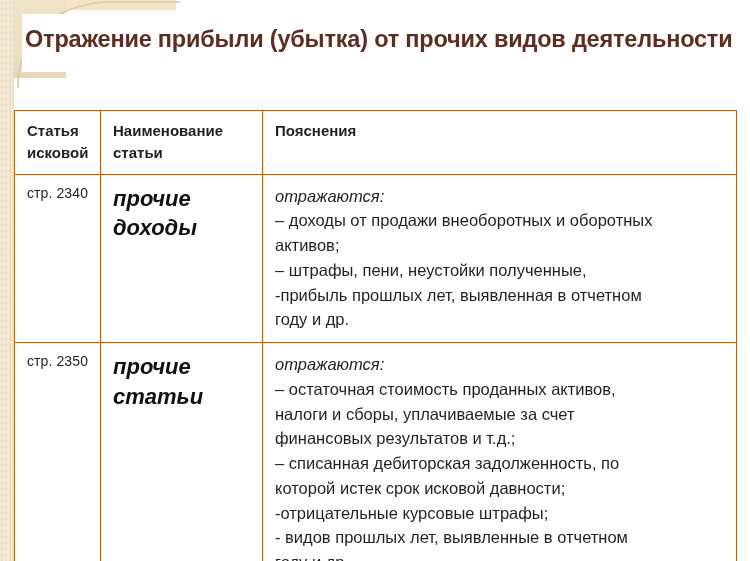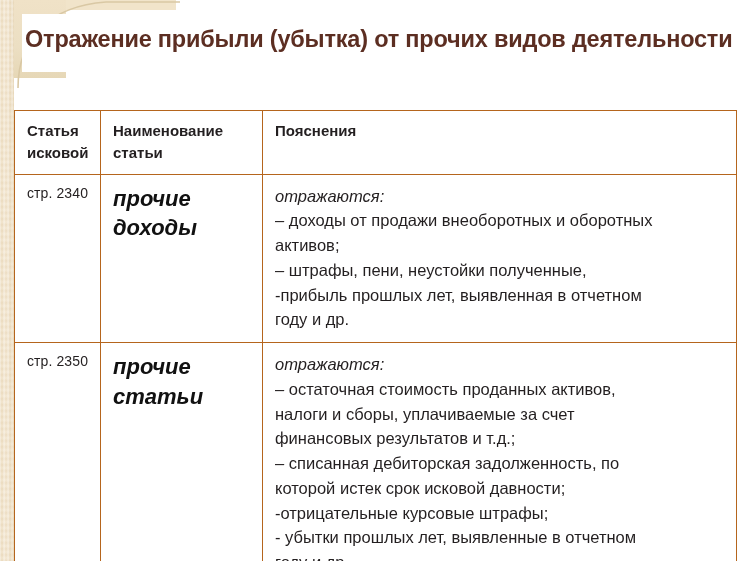--- a/index.html
+++ b/index.html
@@ -235,21 +235,21 @@
         </td>
         <td>
           <div class="cell-pad notes">
             <span class="lead">отражаются:</span>
             <span class="line">– остаточная стоимость проданных активов,</span>
             <span class="line">налоги и сборы, уплачиваемые за счет</span>
             <span class="line">финансовых результатов и т.д.;</span>
             <span class="line">– списанная дебиторская задолженность, по</span>
             <span class="line">которой истек срок исковой давности;</span>
             <span class="line">-отрицательные курсовые штрафы;</span>
-            <span class="line">- убытки прошлых лет, выявленные в отчетном</span>
+            <span class="line">- видов прошлых лет, выявленные в отчетном</span>
             <span class="line">году и  др.</span>
           </div>
         </td>
       </tr>
 
     </tbody>
   </table>
 </div>
 
 </body></html>

